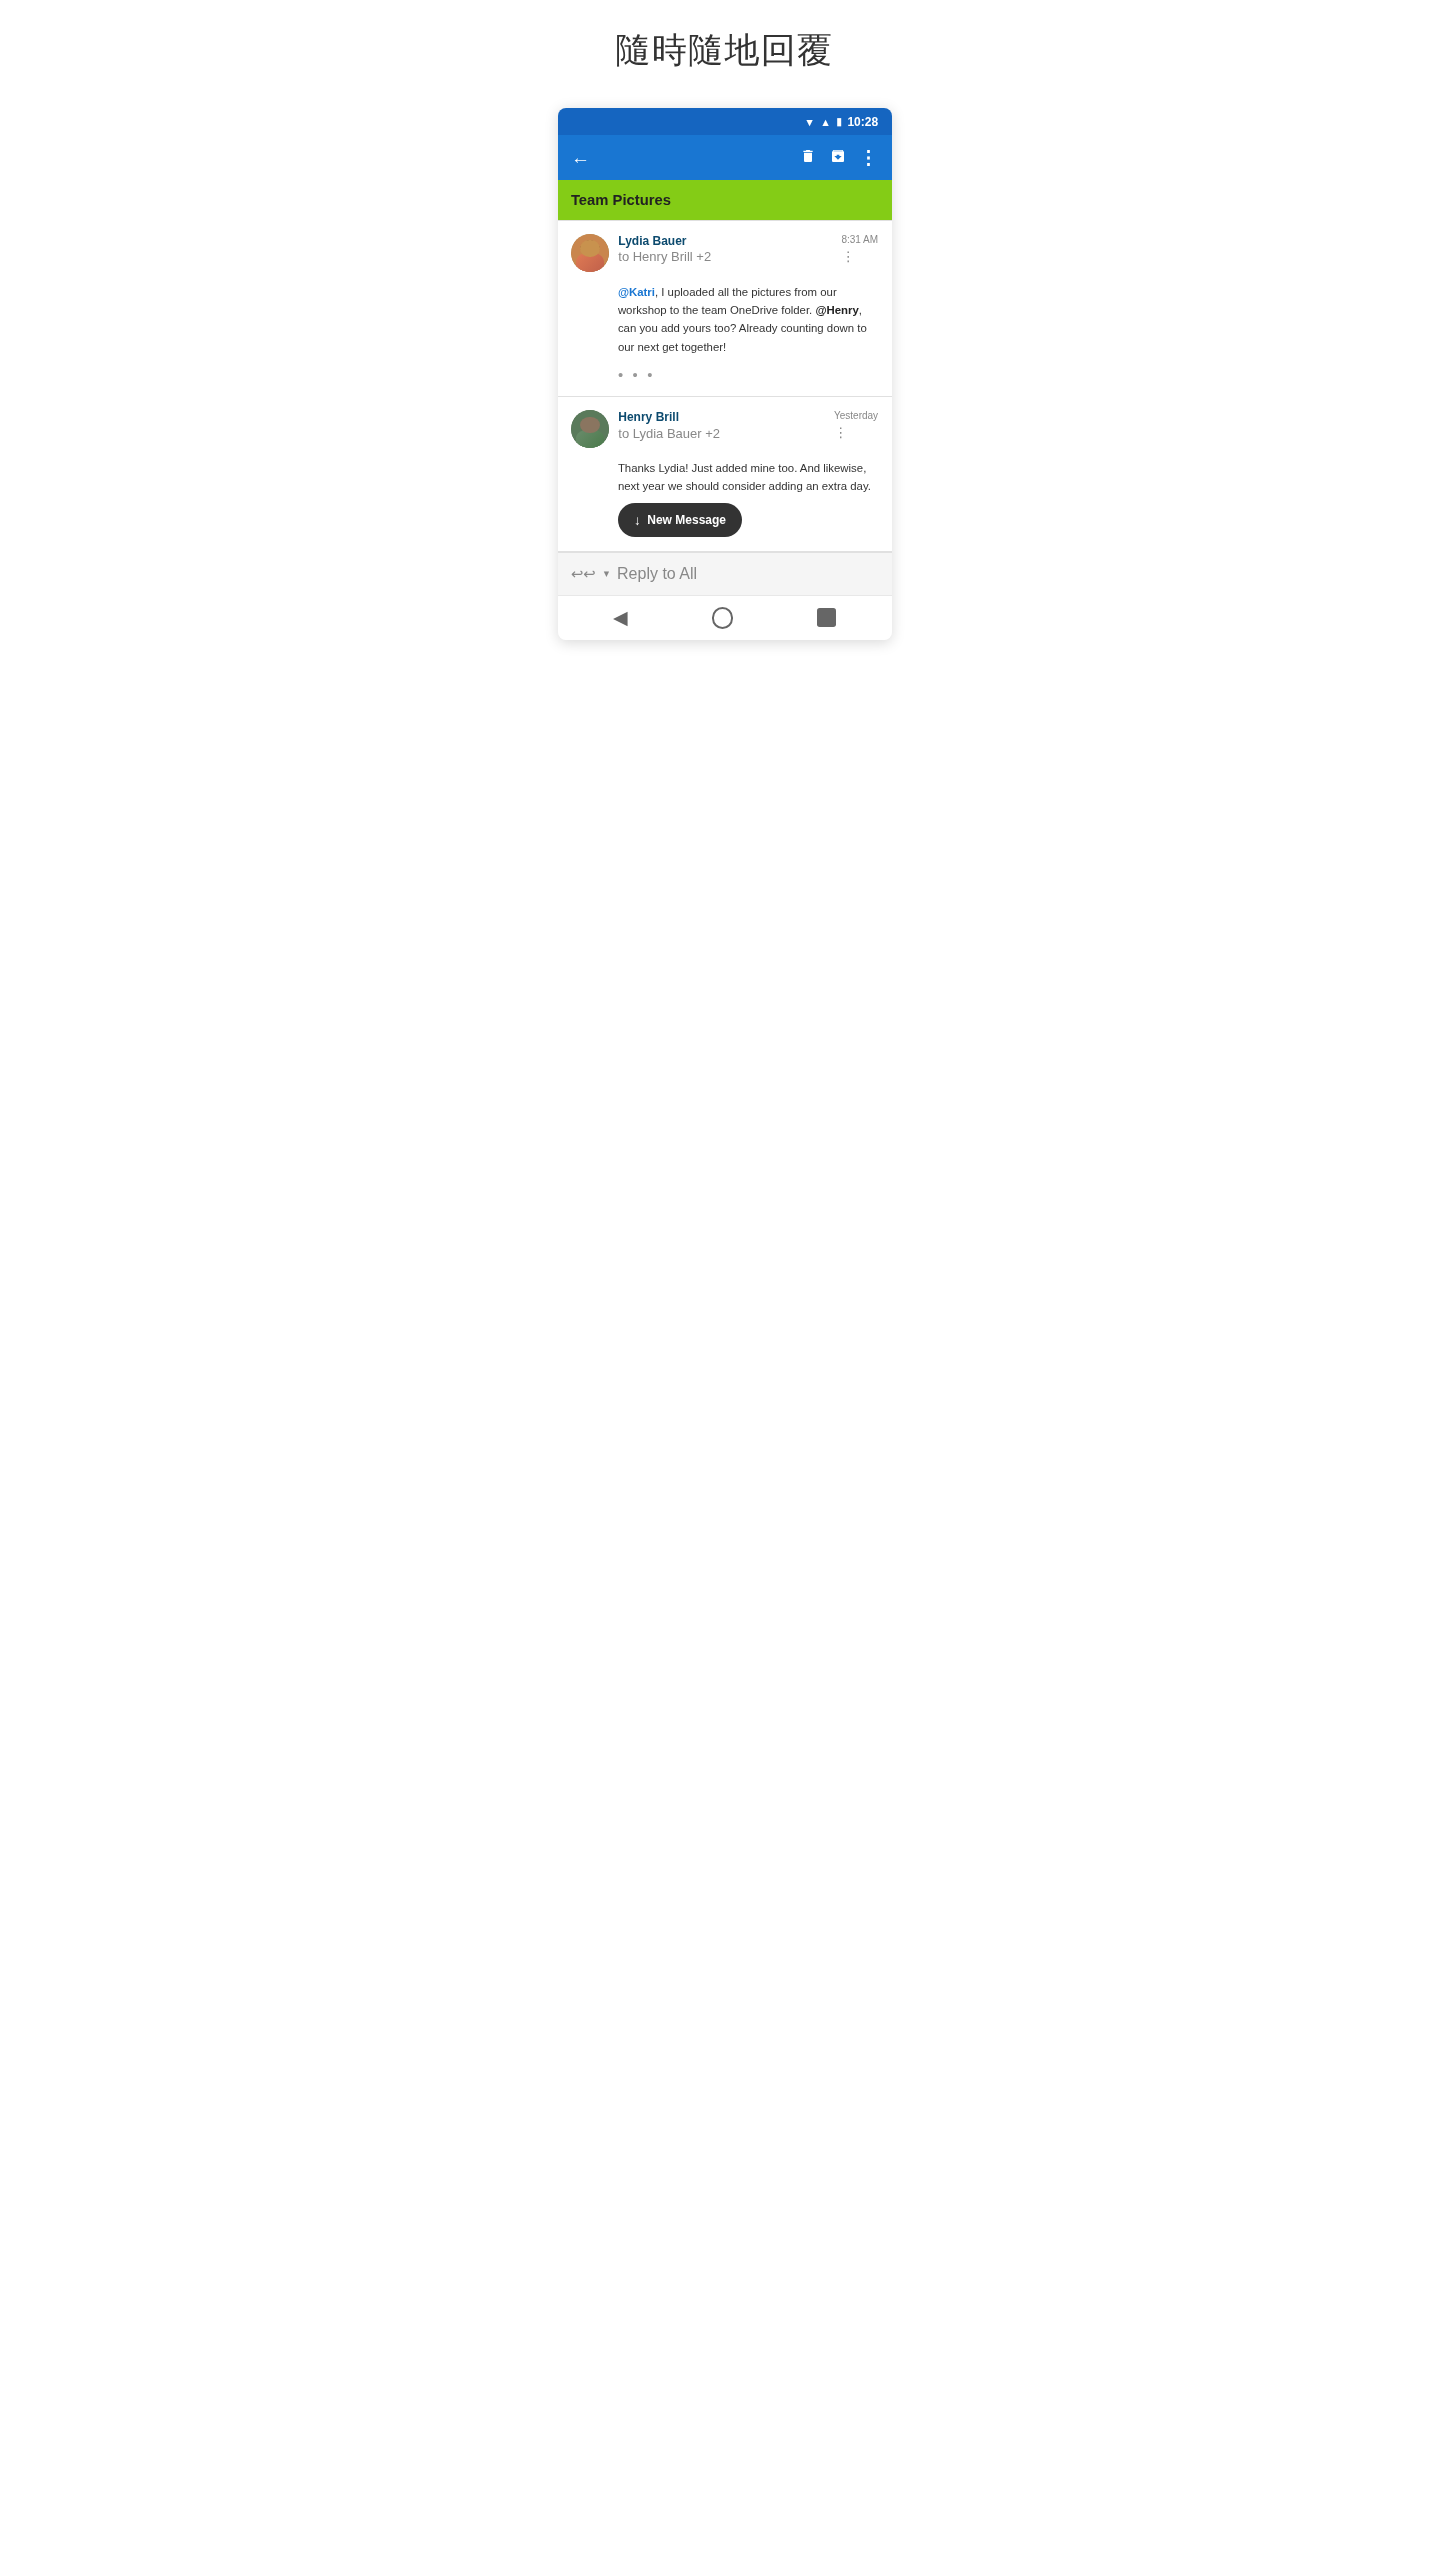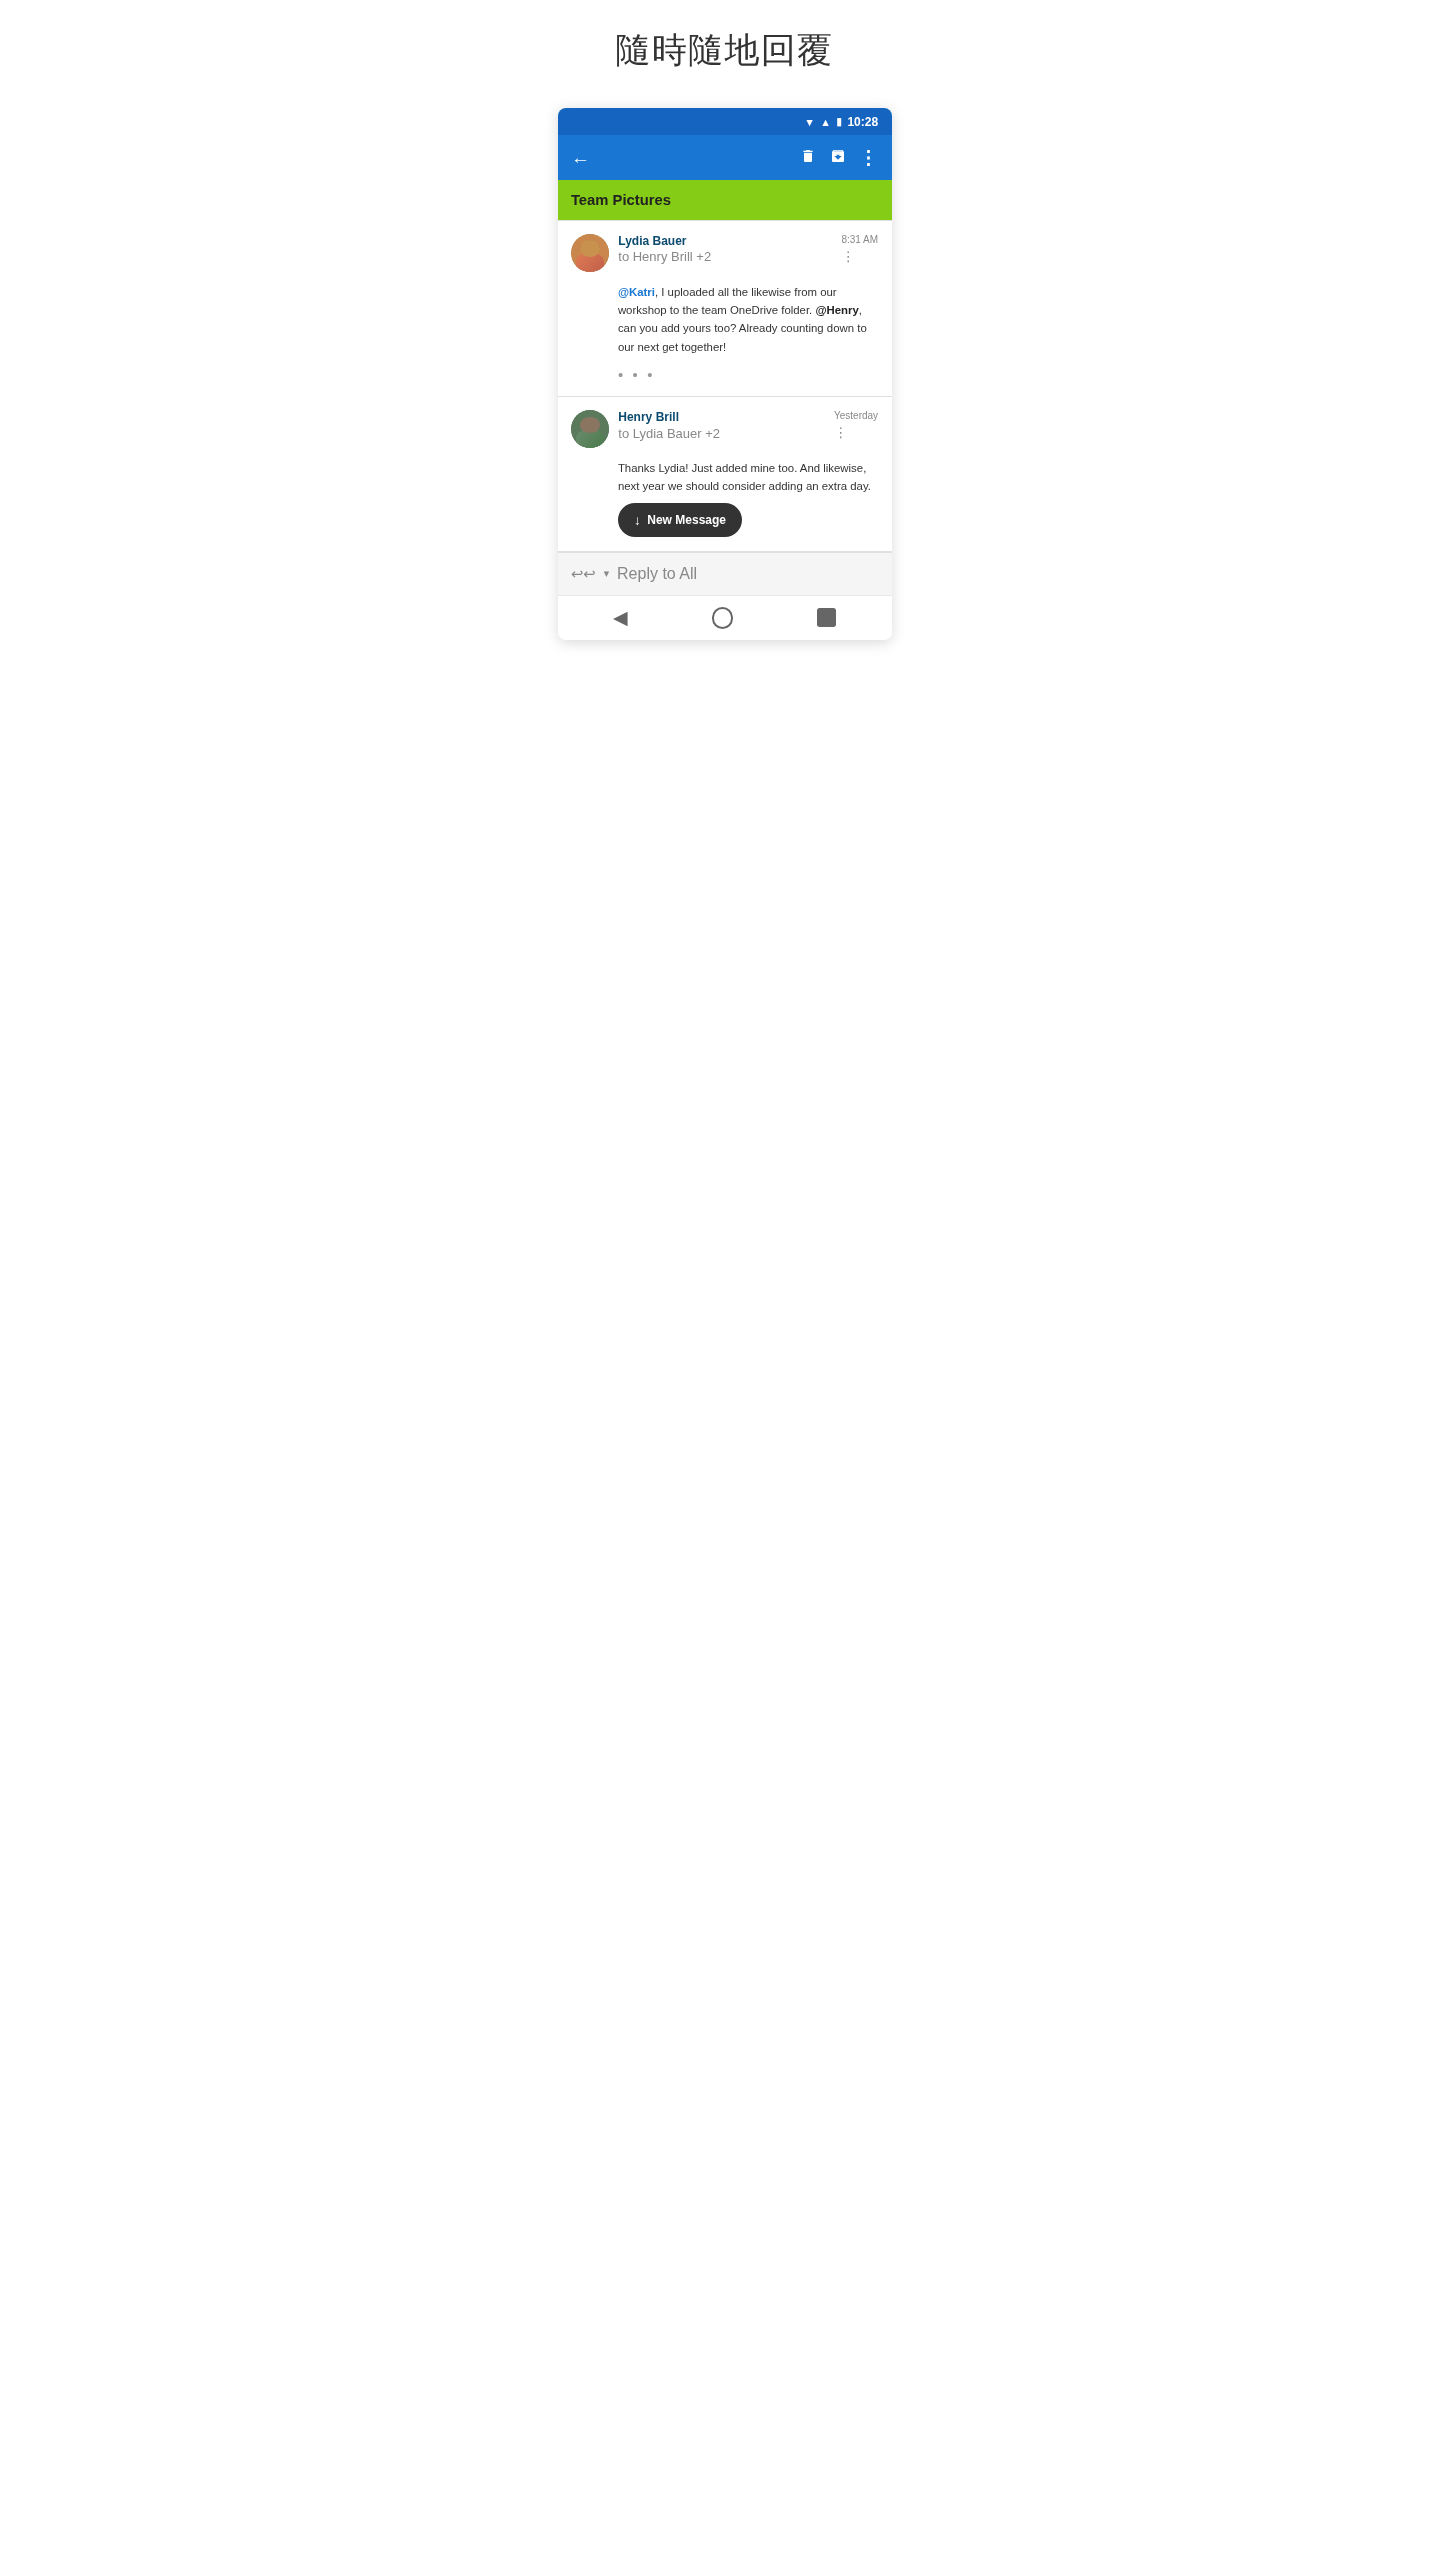--- a/index.html
+++ b/index.html
@@ -396,21 +396,21 @@
           <div class="sender-info">
             <div class="sender-name">Lydia Bauer</div>
             <div class="sender-to">to Henry Brill +2</div>
           </div>
           <div class="email-meta">
             <span class="email-time">8:31 AM</span>
             <span class="more-icon">⋮</span>
           </div>
         </div>
         <div class="email-body">
-          <span class="mention-link">@Katri</span><span>, I uploaded all the likewise from our workshop to the team OneDrive folder. </span><span class="bold-mention">@Henry</span><span>, can you add yours too? Already counting down to our next get together!</span>
+          <span class="mention-link">@Katri</span><span>, I uploaded all the pictures from our workshop to the team OneDrive folder. </span><span class="bold-mention">@Henry</span><span>, can you add yours too? Already counting down to our next get together!</span>
         </div>
         <div class="loading-dots">• • •</div>
       </div>
 
       <div class="email-item">
         <div class="email-header">
           <div class="avatar avatar-henry">
             <svg viewBox="0 0 56 56" xmlns="http://www.w3.org/2000/svg">
               <circle cx="28" cy="28" r="28" fill="#5a7a5b"></circle>
               <circle cx="28" cy="22" r="11" fill="#8a7060"></circle>

